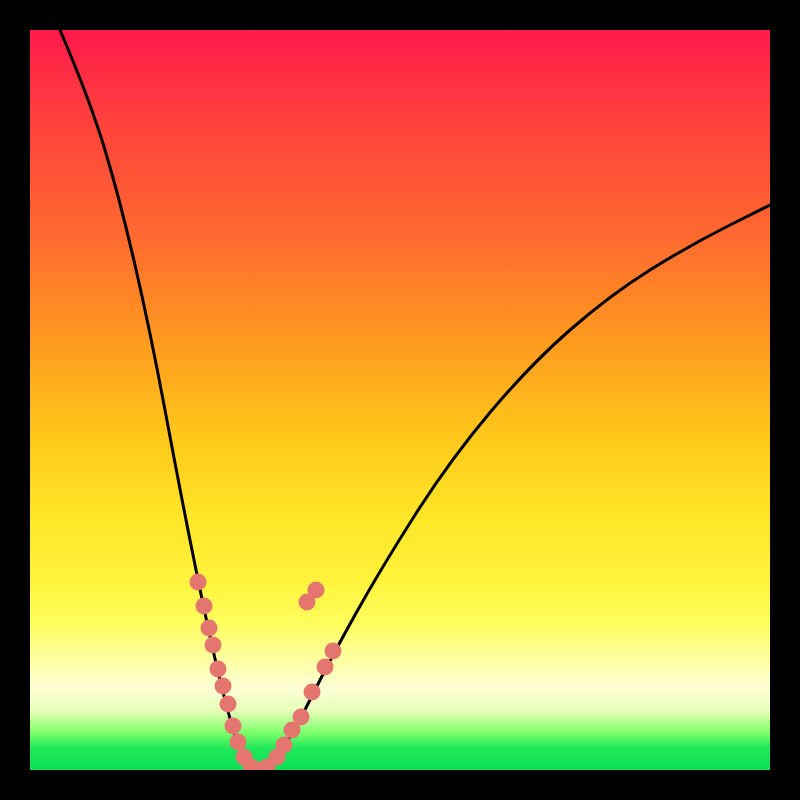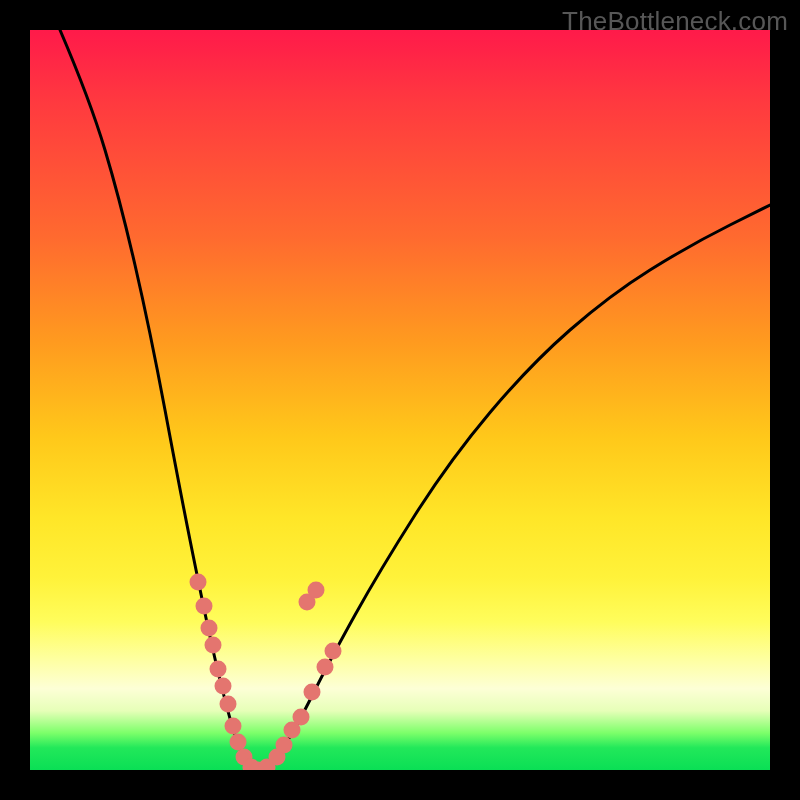--- a/index.html
+++ b/index.html
@@ -54,21 +54,20 @@
     inset: 0;
     width: 100%;
     height: 100%;
     display: block;
   }
 </style>
 </head>
 <body>
 
 <div class="stage">
-  <div class="watermark">TheBottleneck.com</div>
 
   <div class="plot">
     <div class="gradient"></div>
     <svg class="curves" viewBox="0 0 740 740" preserveAspectRatio="none">
       <path id="left-arm" fill="none" stroke-width="3" stroke-linecap="round" d="M 30 0 Q 60 70 75 120 Q 90 170 105 235 Q 120 300 135 380 Q 150 460 160 510 Q 170 560 177.5 595 Q 185 630 192.5 660 Q 200 690 205 705 Q 210 720 214 727.5 Q 218 735 221.5 737.5 T 225 740" stroke="#000000"></path>
       <path id="right-arm" fill="none" stroke-width="3" stroke-linecap="round" d="M 225 740 Q 238 735 245 727.5 Q 252 720 261 705 Q 270 690 285 660 Q 300 630 325 585 Q 350 540 385 485 Q 420 430 460 382.5 Q 500 335 540 300 Q 580 265 620 240 Q 660 215 700 195 T 740 175" stroke="#000000"></path>
       <g id="dots">
           <circle cx="168" cy="552" r="8.5" fill="#e4756f" stroke="#c85a55" stroke-width="0"></circle>
           <circle cx="174" cy="576" r="8.5" fill="#e4756f" stroke="#c85a55" stroke-width="0"></circle>
           <circle cx="179" cy="598" r="8.5" fill="#e4756f" stroke="#c85a55" stroke-width="0"></circle>

